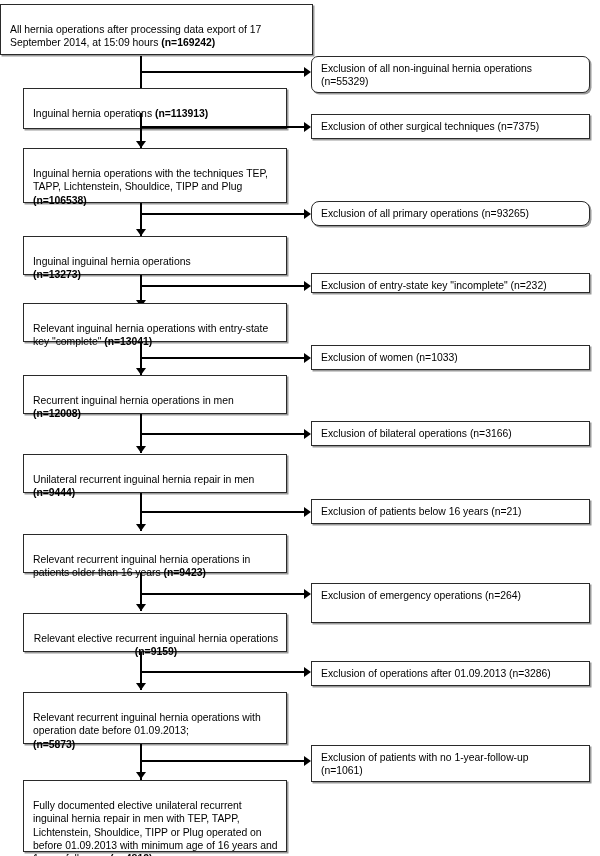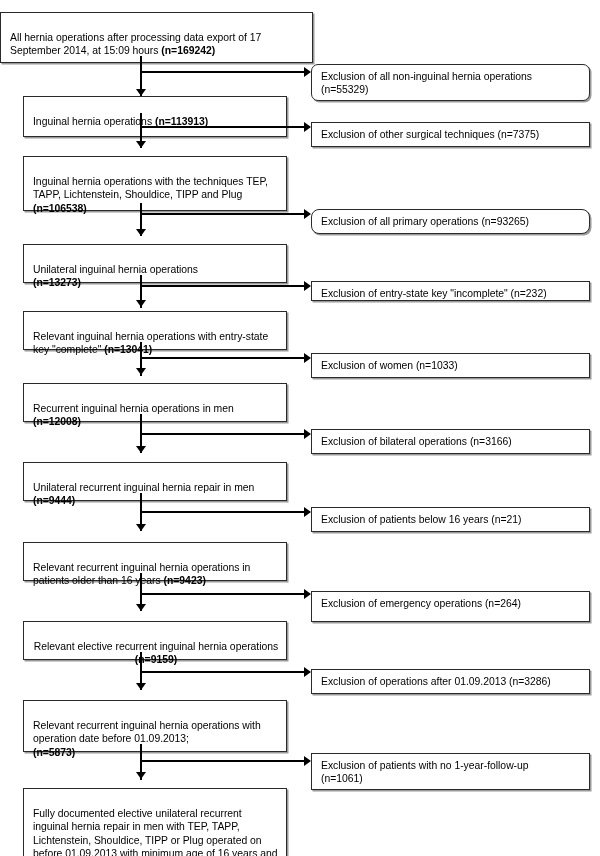--- a/index.html
+++ b/index.html
@@ -23,21 +23,20 @@
     position: absolute;
     border: 1.6px solid #2a2a2a;
     background: #ffffff;
     box-shadow: 1.5px 1.5px 0 0 #9a9a9a;
     padding: 5px 7px 8px 9px;
     font-size: 10.4px;
     line-height: 13.2px;
     letter-spacing: -0.02px;
     color: #000;
     white-space: pre-line;
-    margin-top: 8px;
   }
   .box.main { }
   .box.excl { }
   .box b { font-weight: bold; }
   
   .vline {
     position: absolute;
     width: 2.2px;
     background: #000;
   }
@@ -94,21 +93,21 @@
   </div>
 
   <div class="vline" style="left:140px; top:203px; height:33px;"></div>
   <div class="arrow-down" style="left:135.9px; top:229px;"></div>
   <div class="hline" style="left:140px; top:213px; width:168px;"></div>
   <div class="arrow-right" style="left:304px; top:209.1px;"></div>
 
   <div class="box excl" style="left:311px; top:201px; width:279px; height:25px;border-radius:8px;"><span>Exclusion of all primary operations (n=93265)</span></div>
 
   <div class="box main" style="left:23px; top:236px; width:264px; height:39px;">
-    <span>Unilateral inguinal hernia operations
+    <span>Inguinal inguinal hernia operations
 </span><b>(n=13273)</b>
   </div>
 
   <div class="vline" style="left:140px; top:275px; height:33px;"></div>
   <div class="arrow-down" style="left:135.9px; top:300px;"></div>
   <div class="hline" style="left:140px; top:285px; width:168px;"></div>
   <div class="arrow-right" style="left:304px; top:281.1px;"></div>
 
   <div class="box excl" style="left:311px; top:273px; width:279px; height:20px;"><span>Exclusion of entry-state key "incomplete" (n=232)</span></div>
 
@@ -148,21 +147,21 @@
 
   <div class="box main" style="left:23px; top:534px; width:264px; height:39px;">
     <span>Relevant recurrent inguinal hernia operations in patients older than 16 years </span><b>(n=9423)</b>
   </div>
 
   <div class="vline" style="left:140px; top:573px; height:38px;"></div>
   <div class="arrow-down" style="left:135.9px; top:604px;"></div>
   <div class="hline" style="left:140px; top:593px; width:168px;"></div>
   <div class="arrow-right" style="left:304px; top:589.1px;"></div>
 
-  <div class="box excl" style="left:311px; top:583px; width:279px; height:31px;"><span>Exclusion of emergency  operations (n=264)</span></div>
+  <div class="box excl" style="left:311px; top:583px; width:279px; height:40px;"><span>Exclusion of emergency  operations (n=264)</span></div>
 
   <div class="box main" style="left:23px; top:613px; width:264px; height:39px;text-align:center;">
     <span>Relevant elective recurrent inguinal hernia operations </span><b>(n=9159)</b>
   </div>
 
   <div class="vline" style="left:140px; top:652px; height:38px;"></div>
   <div class="arrow-down" style="left:135.9px; top:683px;"></div>
   <div class="hline" style="left:140px; top:671px; width:168px;"></div>
   <div class="arrow-right" style="left:304px; top:667.1px;"></div>
 

